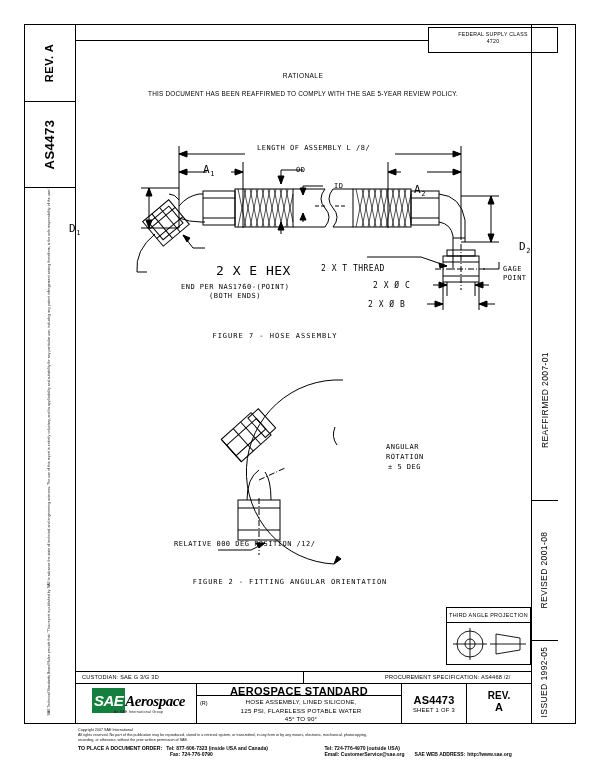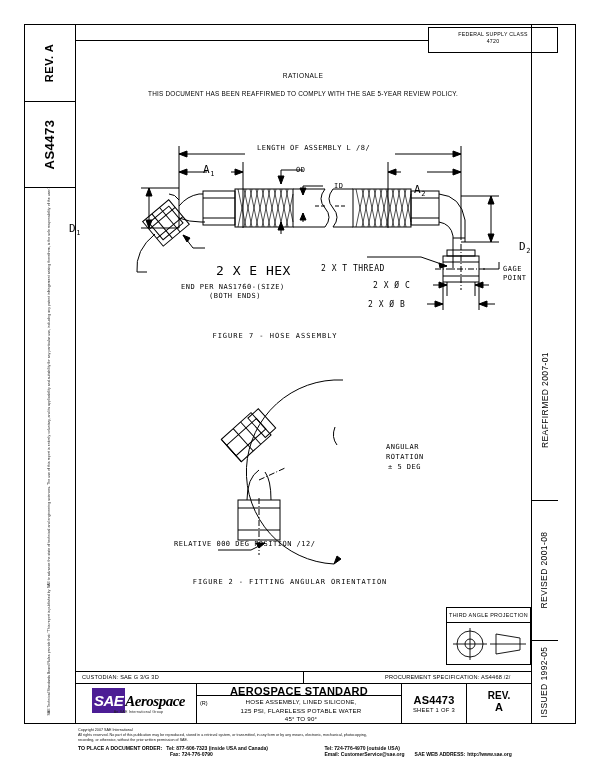--- a/index.html
+++ b/index.html
@@ -137,21 +137,21 @@
   #tb-v2 { left: 401px; top: 684px; width: 1.2px; height: 40px; background:#000; }
   #tb-v3 { left: 466px; top: 684px; width: 1.2px; height: 40px; background:#000; }
   #tb-h1 { left: 196px; top: 695px; width: 205px; height: 1.2px; background:#000; }
 
   #sae-logo { position:absolute; left: 86px; top: 693px; width: 105px; text-align:center; }
   #sae-logo .mark {
     font-size: 15px; font-weight: bold; font-style: italic;
     letter-spacing: -.5px; line-height: 16px;
   }
   #sae-logo .mark .sae {
-    background:#4c1d95; color:#fff; font-style: italic; padding: 4px 2px;
+    background:#15803d; color:#fff; font-style: italic; padding: 4px 2px;
     font-family: "Liberation Sans", sans-serif;
   }
   #sae-logo .mark .aero { font-family: "Liberation Serif", serif; font-style: italic; }
   #sae-logo .tag { font-size: 3.6px; letter-spacing: .2px; margin-top: 1px; color:#222; }
 
   #tb-as-title {
     position:absolute; left: 199px; top: 685px; width: 200px;
     text-align:center; font-size: 11px; font-weight: bold; letter-spacing: .3px;
   }
   #tb-fr { position:absolute; left: 200px; top: 700px; font-size: 5.5px; }
@@ -425,21 +425,21 @@
   </svg>
 
   <div class="dimlbl" style="left:246px; top:144px;">LENGTH OF ASSEMBLY L /8/</div>
   <div class="dimlbl big" style="left:192px; top:163px;"><span>A</span><span class="sub">1</span></div>
   <div class="dimlbl big" style="left:403px; top:163px;margin-top:20px;"><span>A</span><span class="sub">2</span></div>
   <div class="dimlbl" style="left:285px; top:166px;">OD</div>
   <div class="dimlbl" style="left:323px; top:182px;">ID</div>
   <div class="dimlbl big" style="left:58px; top:222px;"><span>D</span><span class="sub">1</span></div>
   <div class="dimlbl big" style="left:508px; top:240px;"><span>D</span><span class="sub">2</span></div>
   <div class="dimlbl" style="left:205px; top:263px; font-size:13px;">2 X E HEX</div>
-  <div class="dimlbl" style="left:170px; top:283px;">END PER NAS1760-(SIZE)</div>
+  <div class="dimlbl" style="left:170px; top:283px;">END PER NAS1760-(POINT)</div>
   <div class="dimlbl" style="left:198px; top:292px;">(BOTH ENDS)</div>
   <div class="dimlbl" style="left:310px; top:264px; font-size:8px;">2 X T THREAD</div>
   <div class="dimlbl" style="left:362px; top:281px; font-size:8px;">2 X Ø C</div>
   <div class="dimlbl" style="left:357px; top:300px; font-size:8px;">2 X Ø B</div>
   <div class="dimlbl" style="left:492px; top:265px;">GAGE</div>
   <div class="dimlbl" style="left:492px; top:274px;">POINT</div>
   <div class="bx" id="fig1-caption">FIGURE 7 - HOSE ASSEMBLY</div>
 
   <div class="dimlbl" style="left:375px; top:443px;">ANGULAR</div>
   <div class="dimlbl" style="left:375px; top:453px;">ROTATION</div>

